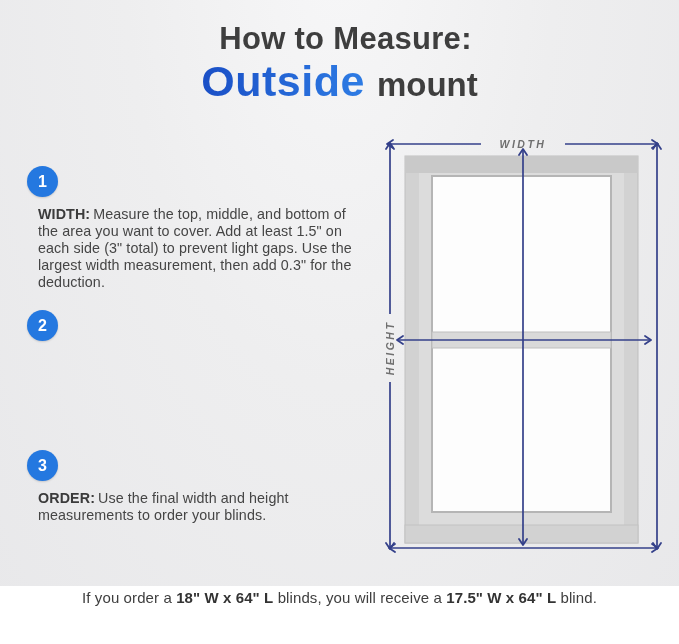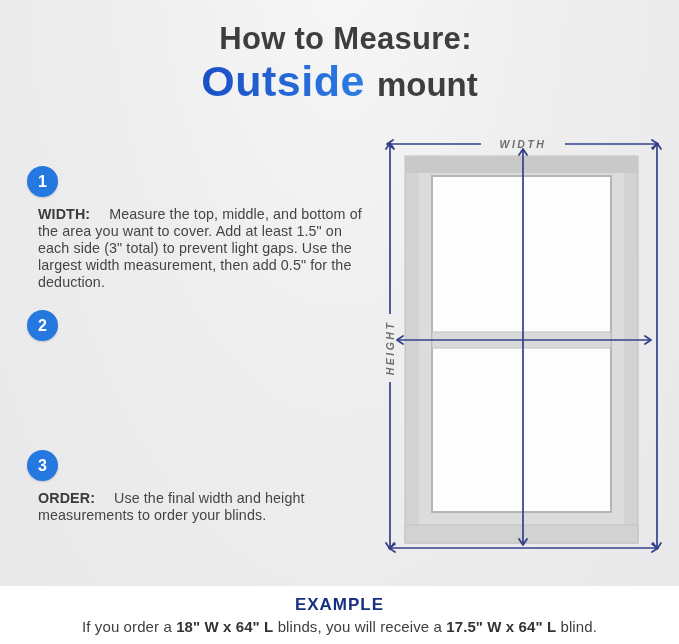--- a/index.html
+++ b/index.html
@@ -43,21 +43,21 @@
     background:var(--accent_blue);
     color:#ffffff;font-size:16px;font-weight:700;
     display:flex;align-items:center;justify-content:center;
     box-shadow:0 1px 2px rgba(0,0,0,0.15);
   }
   .step p{
     margin-top:9px;margin-left:11px;
     font-size:14.3px;line-height:17px;letter-spacing:0.1px;
     color:var(--text_dark);
   }
-  .step p strong{color:#3b3b3b;font-weight:700;margin-right:19px;}
+  .step p strong{color:#3b3b3b;font-weight:700;margin-right:3px;}
   
   .diagram{position:absolute;left:378px;top:132px;width:292px;height:430px;font-style:italic;}
   .diagram svg{display:block;width:100%;height:100%;}
   .diagram text{
     font-family:"Liberation Sans", sans-serif;
     font-size:10.5px;font-weight:600;
     fill:var(--label_gray);letter-spacing:2.5px;
   }
   
   .footer{
@@ -78,21 +78,21 @@
 
   <div class="title-block">
     <div class="title-line1">How to Measure:</div>
     <div class="title-line2">
       <span class="title-highlight">Outside</span><span class="title-suffix">mount</span>
     </div>
   </div>
 
   <div class="step step-1">
     <div class="badge">1</div>
-    <p><strong>WIDTH:</strong><span>Measure the top, middle, and bottom of the area you want to cover. Add at least 1.5" on each side (3" total) to prevent light gaps. Use the largest width measurement, then add 0.5" for the deduction.</span></p>
+    <p><strong>WIDTH:</strong><span>Measure the top, middle, and bottom of the area you want to cover. Add at least 1.5" on each side (3" total) to prevent light gaps. Use the largest width measurement, then add 0.3" for the deduction.</span></p>
   </div>
 
   <div class="step step-2">
     <div class="badge">2</div>
   </div>
 
   <div class="step step-3">
     <div class="badge">3</div>
     <p><strong>ORDER:</strong><span>Use the final width and height measurements to order your blinds.</span></p>
   </div>
@@ -124,17 +124,16 @@
         <path d="M145,18 V412" marker-start="url(#chev)" marker-end="url(#chev)"></path>
         <path d="M20,208 H272" marker-start="url(#chev)" marker-end="url(#chev)"></path>
       </g>
 
       <text x="145" y="12" text-anchor="middle" dominant-baseline="central">WIDTH</text>
       <text x="12" y="216" text-anchor="middle" dominant-baseline="central" transform="rotate(-90 12 216)">HEIGHT</text>
     </svg>
   </div>
 
   <div class="footer">
-    <div class="example-heading">EXAMPLE</div>
     <div class="example-line"><span>If you order a </span><strong>18" W x 64" L</strong><span> blinds, you will receive a </span><strong>17.5" W x 64" L</strong><span> blind.</span></div>
   </div>
 
 </div>
 
 </body></html>

